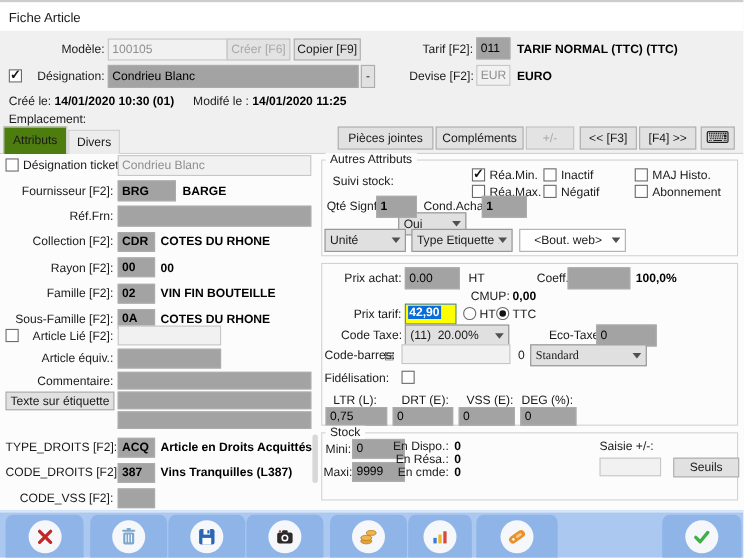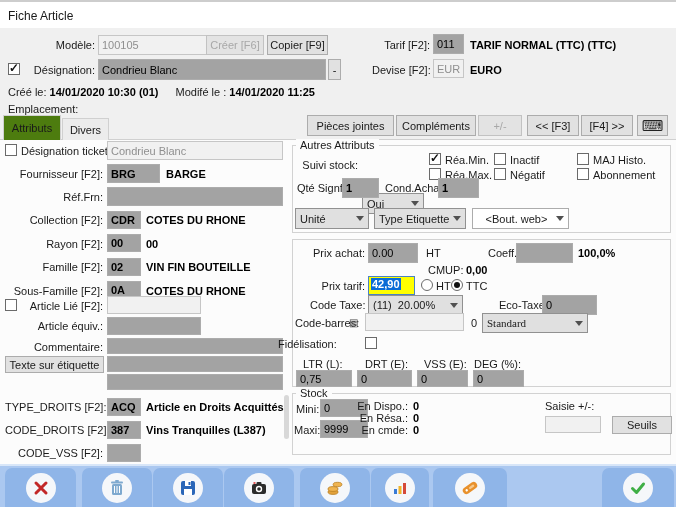--- a/index.html
+++ b/index.html
@@ -208,21 +208,21 @@
 
   <div class="lbl" style="left:295px;top:315px;">Code-barres:</div>
   <span class="lbl bcicon" style="left:349px;top:315px;">▤</span>
   <input class="inp dis" style="left: 365px; top: 311px; width: 99px; height: 18px;" disabled="" value="">
   <div class="lbl" style="left:471px;top:315px;">0</div>
   <div class="combo" style="left:482px;top:311px;width:106px;height:20px;font-family:Liberation Serif, serif;">
     <span class="ct">Standard</span>
       <span class="ca"></span>
   </div>
 
-  <div class="lbl" style="left:278px;top:336px;">Fidélisation:</div>
+  <div class="lbl" style="left:295px;top:336px;">Fidélisation:</div>
   <span class="cb" style="left:365px;top:335px;"></span>
 
   <div class="lbl" style="left:303px;top:356px;">LTR (L):</div>
   <div class="lbl" style="left:365px;top:356px;text-align:center;">DRT (E):</div>
   <div class="lbl" style="left:424px;top:356px;">VSS (E):</div>
   <div class="lbl" style="left:474px;top:356px;">DEG (%):</div>
   <input class="inp" style="left: 296px; top: 368px; width: 56px; height: 17px;" value="0,75">
   <input class="inp" style="left: 357px; top: 368px; width: 55px; height: 17px;" value="0">
   <input class="inp" style="left: 417px; top: 368px; width: 51px; height: 17px;" value="0">
   <input class="inp" style="left: 473px; top: 368px; width: 51px; height: 17px;" value="0">

